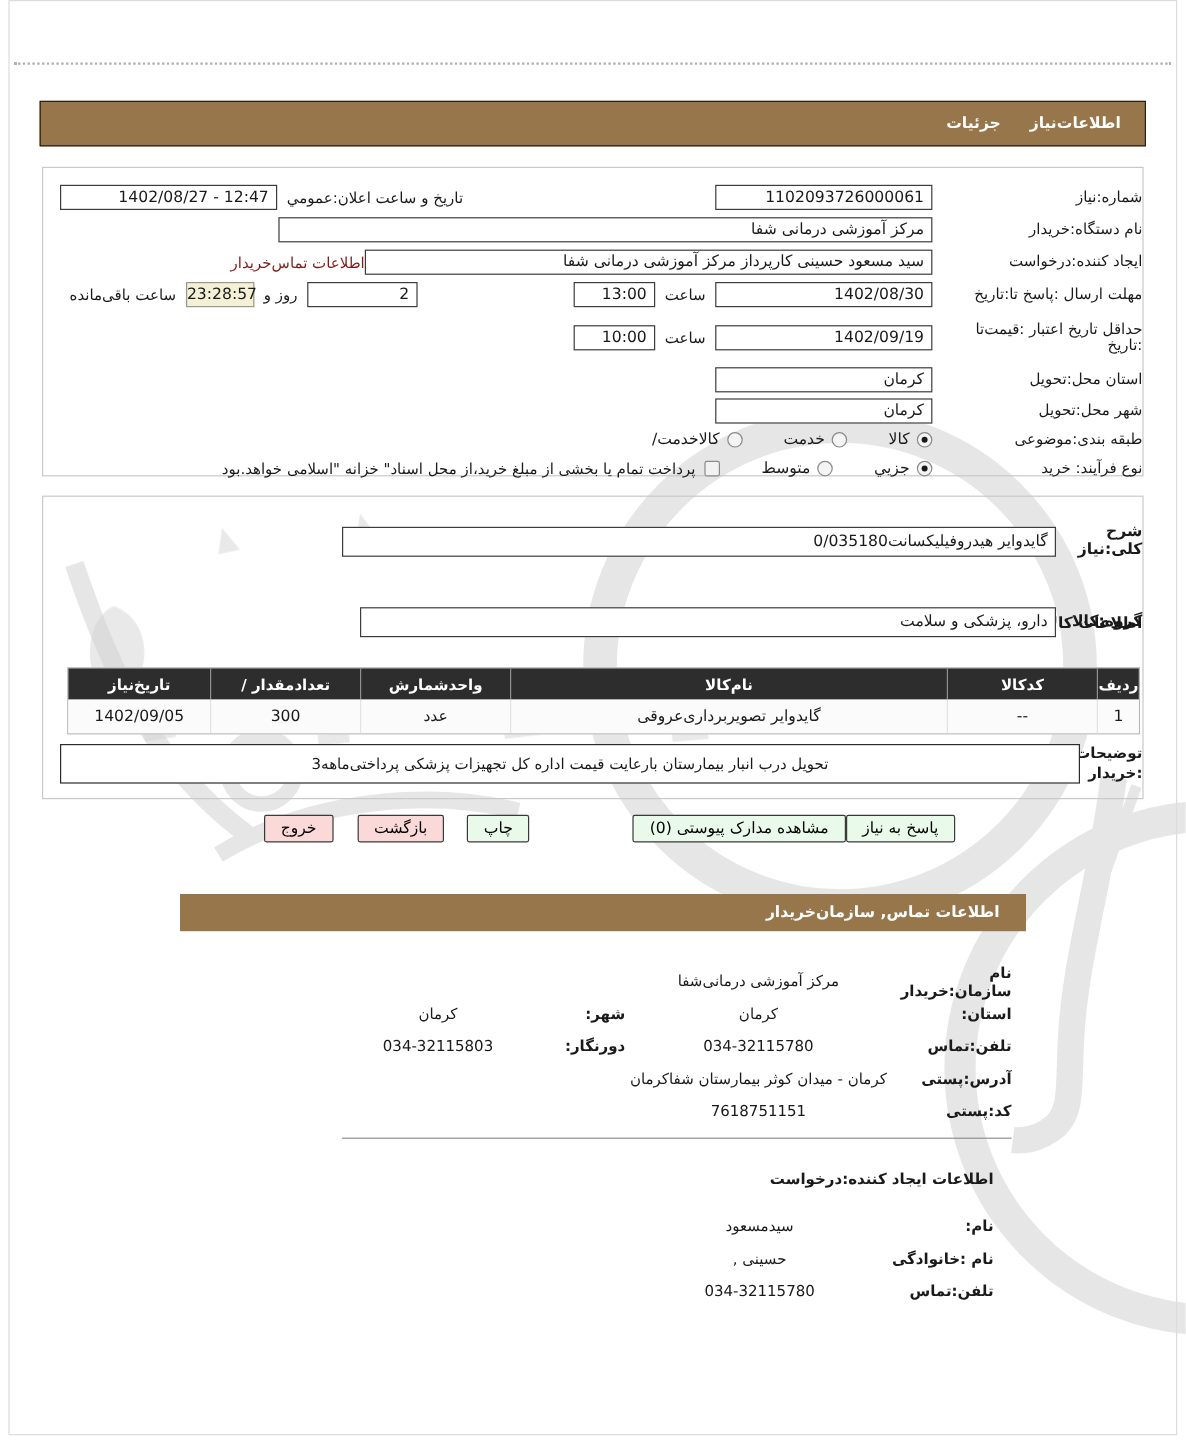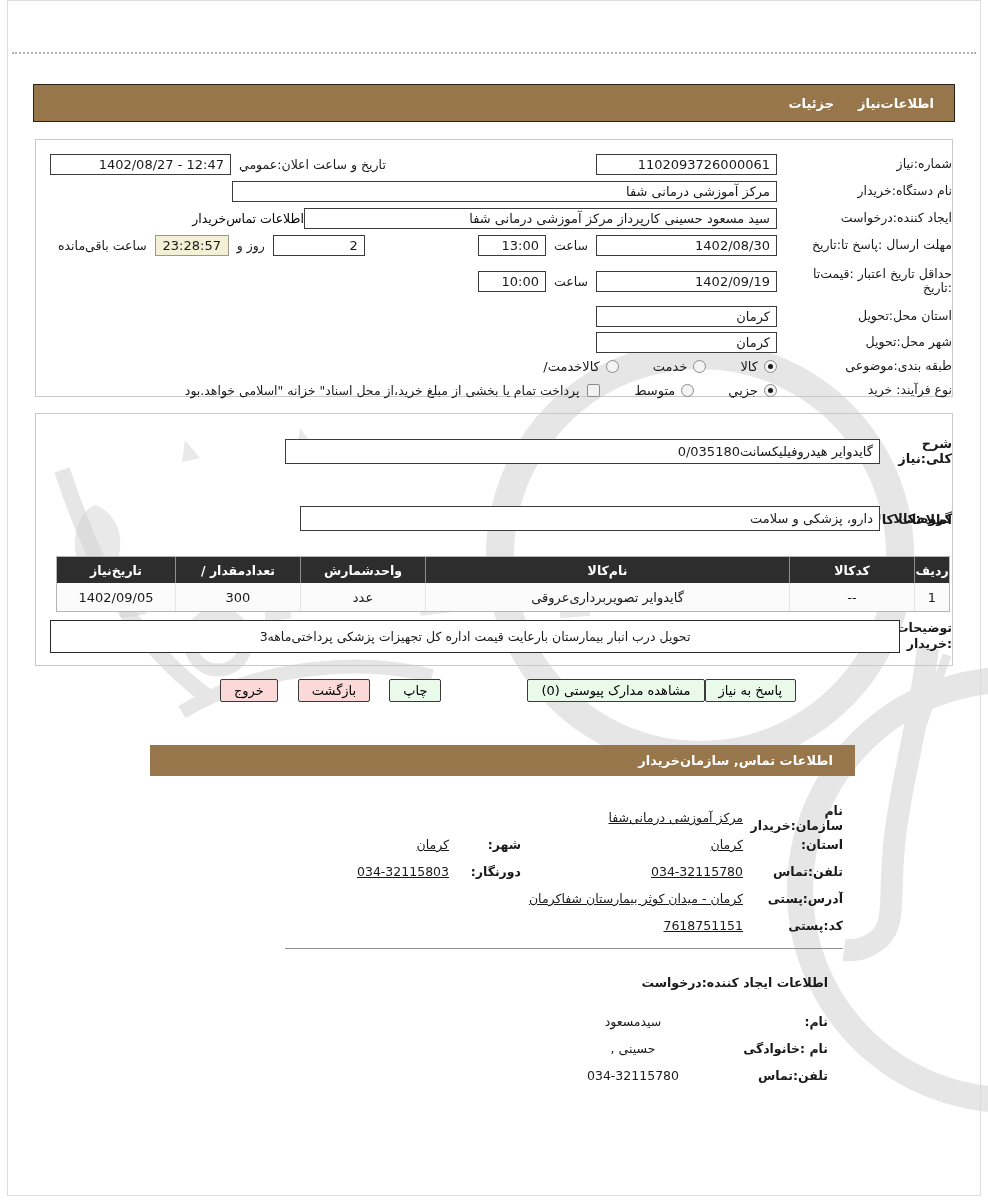--- a/index.html
+++ b/index.html
@@ -29,23 +29,23 @@
 
   .r { position:absolute; right:0; left:14px; display:flex; align-items:center; height:24px; }
   .lbl { width:175px; padding-left:6px; font-size:12.5px; line-height:1.15; color:#1a1a1a; }
   .lbl-s { margin:0 8px; font-size:12.5px; white-space:nowrap; }
   .tbox { height:21px; border:1px solid #3c3c3c; background:#fff; padding:0 6px;
           font-size:13px; line-height:19px; white-space:nowrap; overflow:hidden; text-align:right; }
   .tall { height:25px; line-height:23px; }
   .ltr { direction:ltr; unicode-bidi:isolate; }
   .pull-left { display:flex; align-items:center; margin-right:auto; }
   .w180{width:181px;} .w80{width:68px;} .w92{width:92px;} .w473{width:473px;} .w545{width:545px;}
-  .badge { width:74px; height:21px; background:#f3f0d6; border:1px solid #9a9a8a;
+  .badge { width:57px; height:21px; background:#f3f0d6; border:1px solid #9a9a8a;
            text-align:center; line-height:19px; font-size:13px; }
-  .link { color:#000000; font-size:12.5px; text-decoration:none; white-space:nowrap; cursor:pointer; }
+  .link { color:#7f1d1d; font-size:12.5px; text-decoration:none; white-space:nowrap; cursor:pointer; }
 
   .opt { display:flex; align-items:center; margin-left:34px; }
   .radio { width:13px; height:13px; border-radius:50%; border:1px solid #8a8a8a;
            background:#f4f4f4; margin-left:6px; position:relative; }
   .radio.checked::after { content:""; position:absolute; inset:3px; border-radius:50%; background:#1a1a1a; }
   .checkbox { width:13px; height:13px; border:1px solid #8a8a8a; background:#f2f2f2;
               border-radius:2px; margin-left:8px; }
   .note-inline { font-size:12.5px; white-space:nowrap; }
 
   .blbl { font-weight:bold; font-size:13px; padding-left:6px; }
@@ -76,21 +76,21 @@
   .g86{margin-left:86px;} .g19{margin-left:19px;} .g20{margin-left:20px;} .g18{margin-left:18px;}
 
   .bar2 { position:absolute; top:745px; right:133px; width:705px; height:31px;
           background:#96764a; color:#fff; font-weight:bold; font-size:13px;
           line-height:31px; padding-right:22px; }
 
   .contact { position:absolute; top:804px; right:145px; width:562px;
              display:grid; grid-template-columns:100px 222px 72px 168px;
              grid-auto-rows:27px; align-items:center; font-size:12.5px; }
   .contact .cl { font-weight:bold; }
-  .contact .cv { text-align:right;text-decoration:underline; }
+  .contact .cv { text-align:center; }
 
   .divider { position:absolute; top:948px; right:145px; width:558px;
              border-top:1px solid #909090; }
 
   .creator-h { position:absolute; top:975px; right:160px; font-weight:bold; font-size:12.5px; }
   .creator { position:absolute; top:1008px; right:160px; width:300px;
              display:grid; grid-template-columns:100px 190px; grid-auto-rows:27px;
              align-items:center; font-size:12.5px; }
   .creator .cl { font-weight:bold; }
   .creator .cv { text-align:center; }

